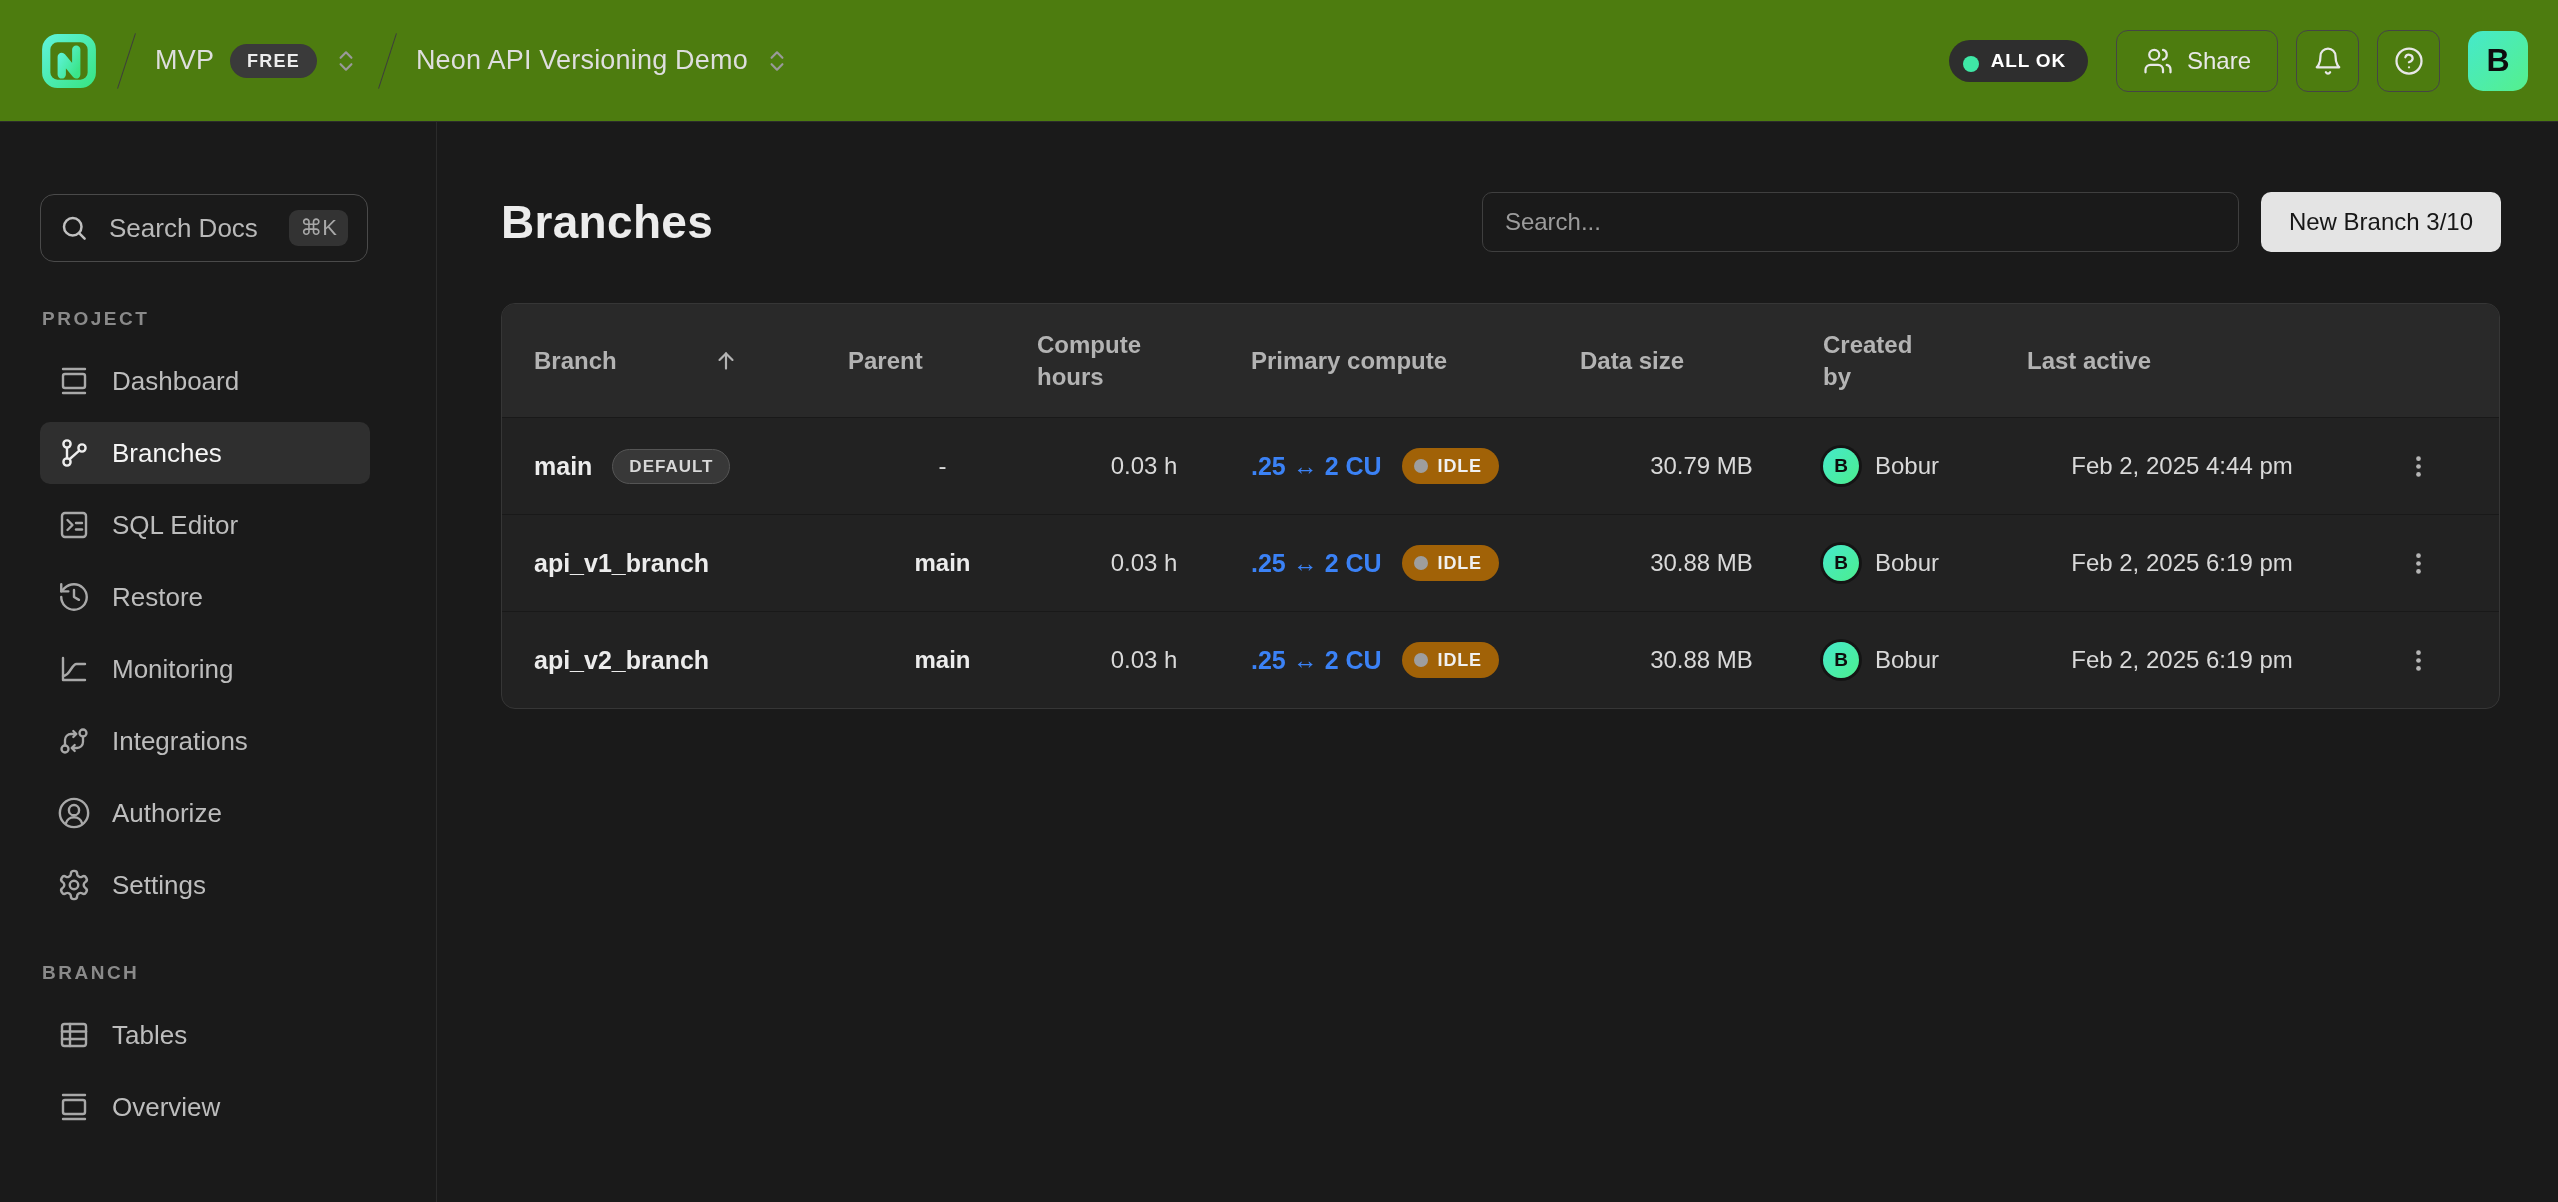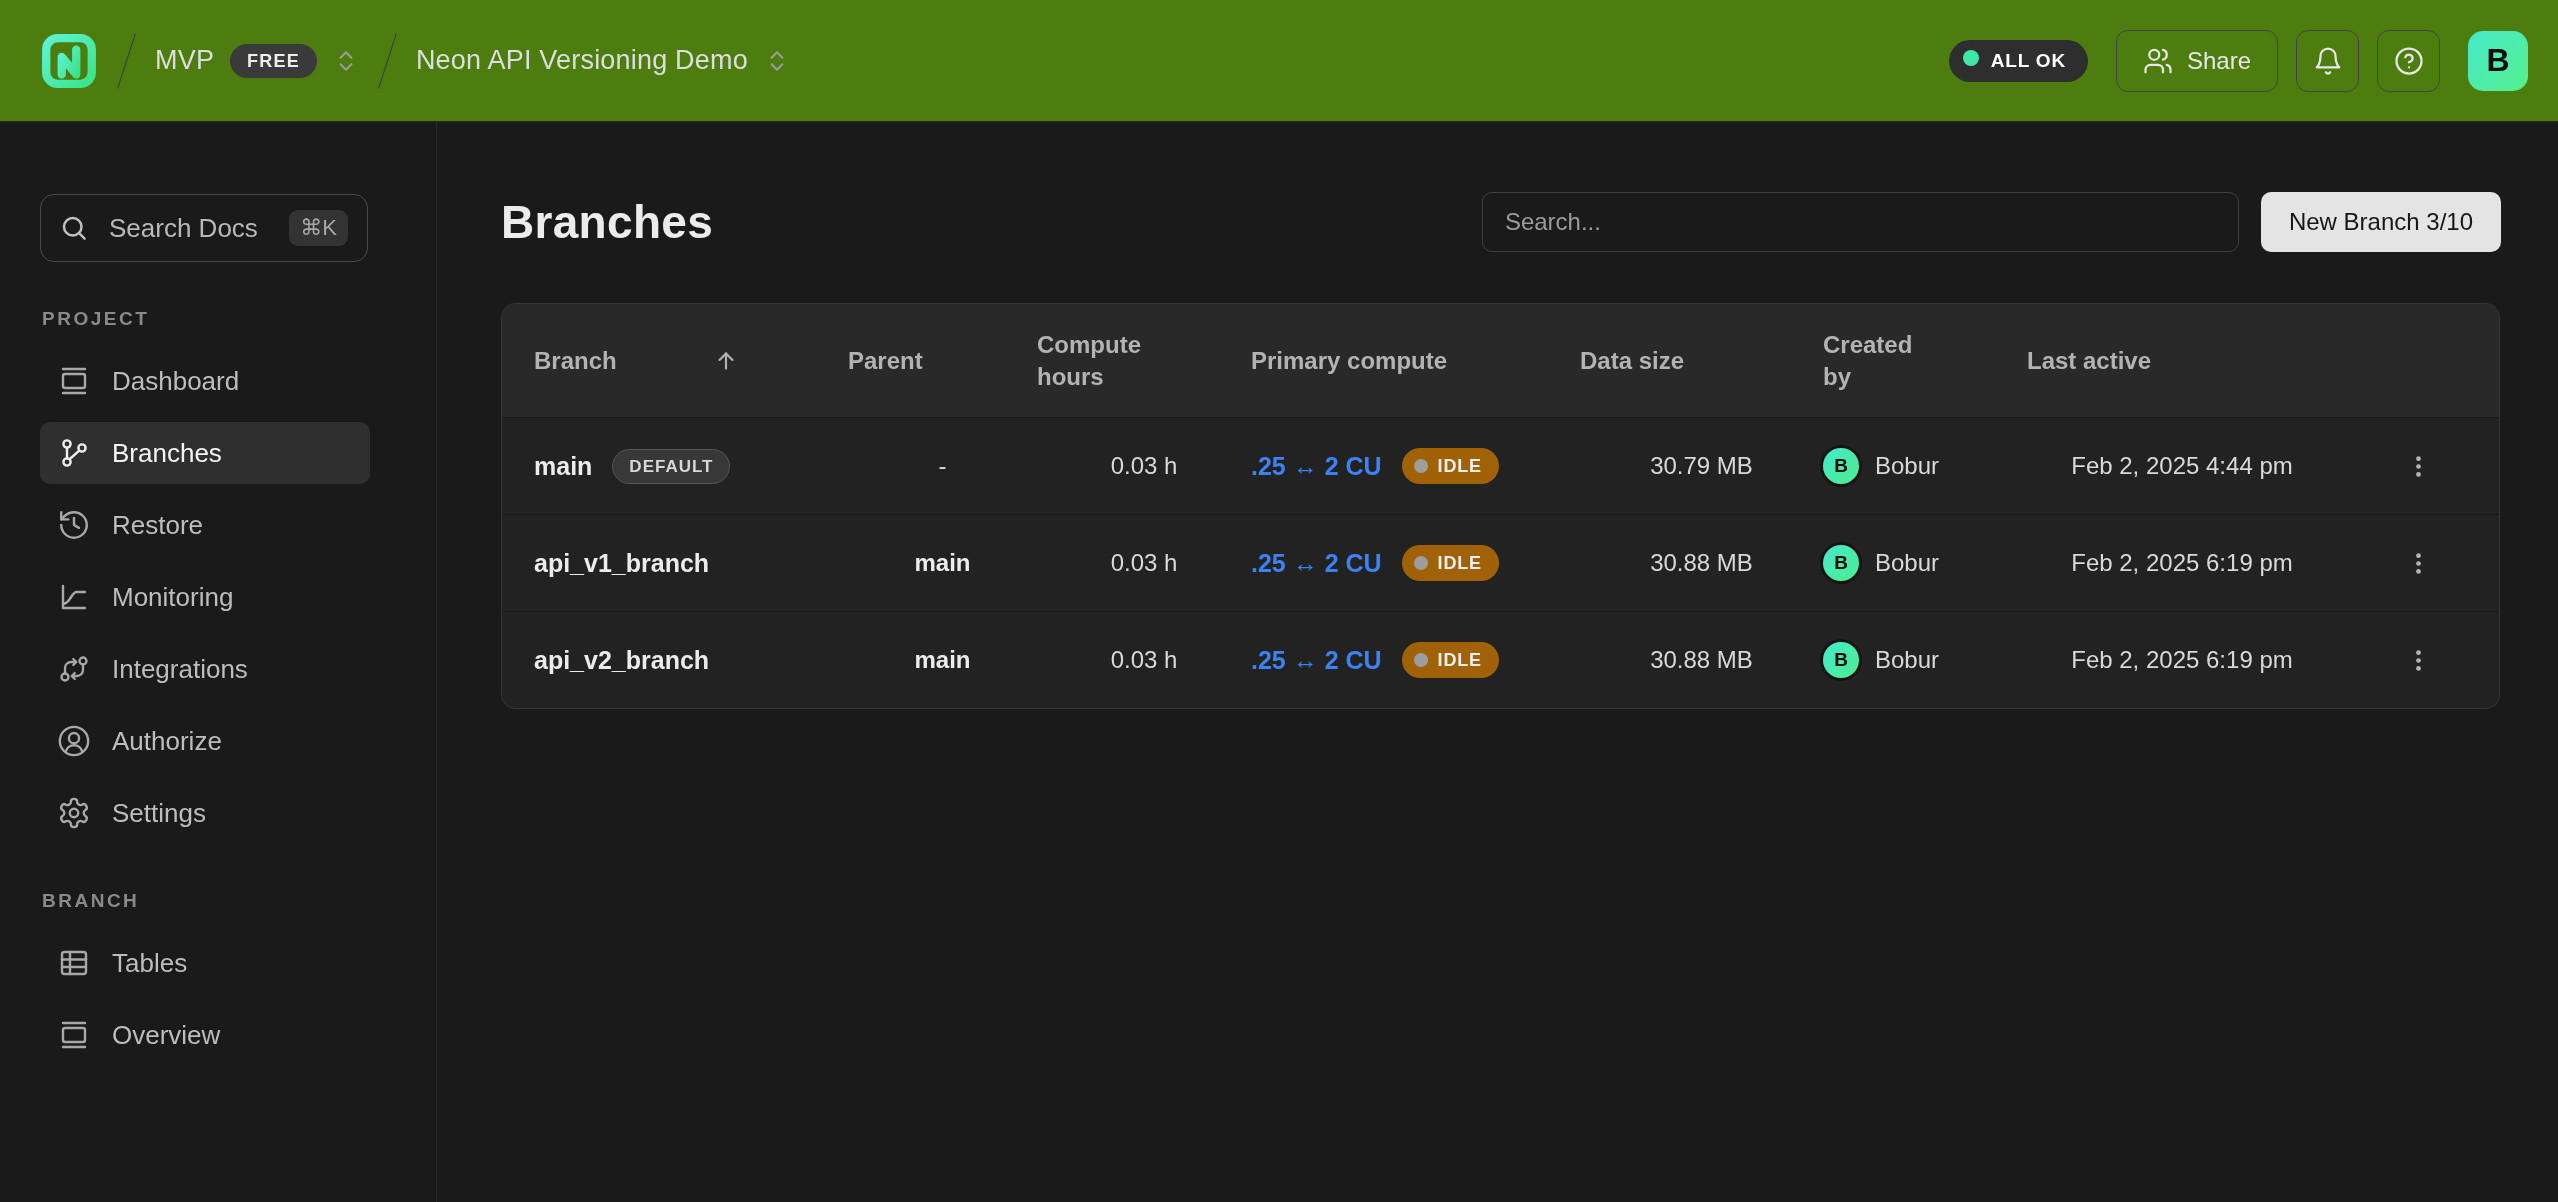--- a/index.html
+++ b/index.html
@@ -27,21 +27,21 @@
   }
   .crumb { display:flex; align-items:center; gap:16px; cursor:pointer; }
   .crumb-text { font-size:27px; color:#dedede; letter-spacing:.2px; }
   .badge-free {
     background:#3a3a3a; color:#ededed; font-size:18px; font-weight:bold;
     letter-spacing:1.2px; border-radius:999px; padding:8px 17px; line-height:1;
   }
   .chev { color:#9a9a9a; display:flex; }
   .spacer { flex:1; }
   .status-pill {
-    display:flex; align-items:flex-start; gap:12px;
+    display:flex; align-items:flex-end; gap:12px;
     background:#2e2e2e; border-radius:999px; padding:10px 22px 10px 14px;
     margin-right:28px; cursor:pointer;
   }
   .status-dot { width:16px; height:16px; border-radius:50%; background:#3fe8a6; }
   .status-text { font-size:19px; font-weight:bold; letter-spacing:.8px; color:#fff; }
   .tb-btn {
     height:62px; display:flex; align-items:center; justify-content:center; gap:14px;
     background:transparent; border:1px solid #454545; border-radius:12px;
     color:#e8e8e8; cursor:pointer; font-family:inherit;
   }
@@ -270,20 +270,31 @@
                 <circle cx="10" cy="26" r="3.6"></circle>
                 <circle cx="25" cy="12" r="3.6"></circle>
                 <path d="M10 11.6v10.8"></path>
                 <path d="M22.2 14.6 12.8 23"></path>
               </svg>
             </span>
             <span class="side-label">Branches</span>
           </div>
           <div class="side-item">
             <span class="side-icon">
+              <svg width="34" height="34" viewBox="0 0 34 34" fill="none" stroke="currentColor" stroke-linecap="round" stroke-linejoin="round" stroke-width="2.4">
+                <rect x="5" y="5" width="24" height="24" rx="3"></rect>
+                <path d="m10.5 12 5 5-5 5"></path>
+                <path d="M19 15h6"></path>
+                <path d="M19 21.5h6"></path>
+              </svg>
+            </span>
+            <span class="side-label">SQL Editor</span>
+          </div>
+          <div class="side-item">
+            <span class="side-icon">
               <svg width="34" height="34" viewBox="0 0 24 24" fill="none" stroke="currentColor" stroke-linecap="round" stroke-linejoin="round" stroke-width="1.7">
                 <path d="M3 12a9 9 0 1 0 9-9 9.75 9.75 0 0 0-6.74 2.74L3 8"></path>
                 <path d="M3 3v5h5"></path>
                 <path d="M12 7v5l3.5 2"></path>
               </svg>
             </span>
             <span class="side-label">Restore</span>
           </div>
           <div class="side-item">
             <span class="side-icon">

